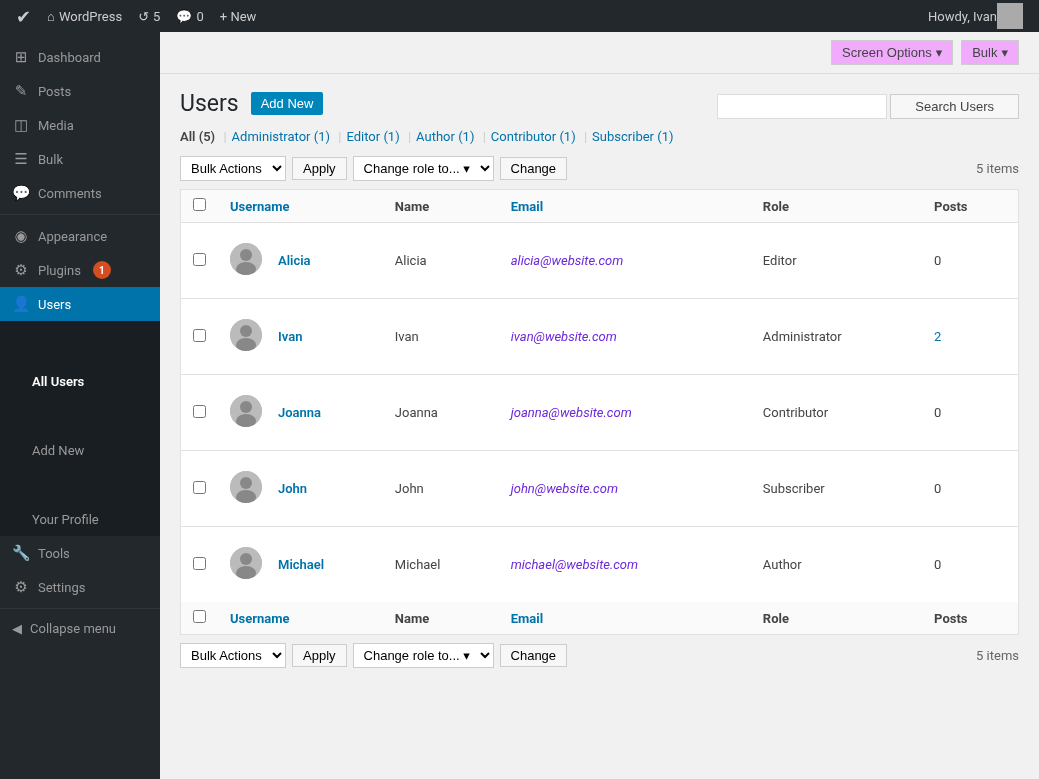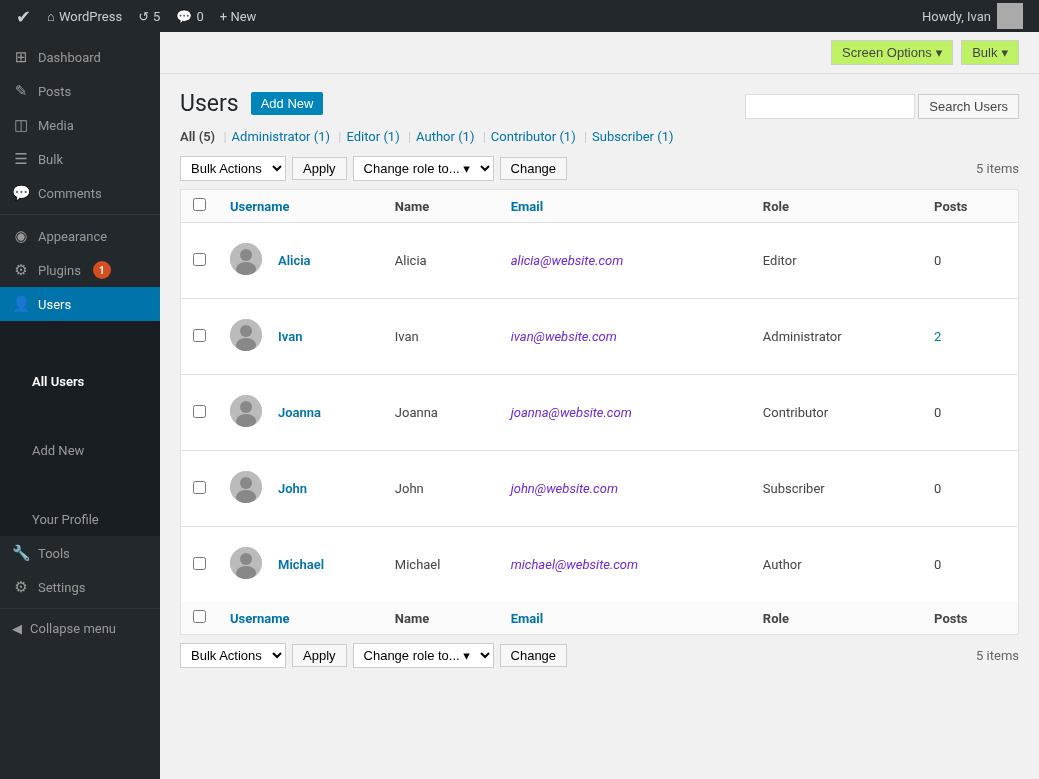--- a/index.html
+++ b/index.html
@@ -17,21 +17,21 @@
       top: 0; left: 0; right: 0;
       z-index: 100;
     }
     .adminbar-item {
       display: flex; align-items: center; gap: 4px;
       padding: 0 8px; height: 32px; color: #ccc;
       cursor: pointer; font-size: 13px;
     }
     .adminbar-logo { color: #ccc; font-size: 18px; padding: 0 8px; }
     .adminbar-right { margin-left: auto; display: flex; align-items: center; }
-    .howdy { color: #ccc; font-size: 13px; padding: 0 8px; display:flex;align-items:center;gap:6px; }
+    .howdy { color: #ccc; font-size: 13px; padding: 0 8px; display:flex;align-items:center;gap:0; }
     .avatar-box { width: 26px; height: 26px; background: #aaa; display:inline-block; }
 
     
     #wpcontent-wrap {
       display: flex;
       margin-top: 32px;
       min-height: calc(100vh - 32px);
     }
 
     
@@ -94,21 +94,21 @@
     
     .content-topbar {
       background: #f1f1f1;
       padding: 8px 20px;
       display: flex;
       justify-content: flex-end;
       gap: 8px;
       border-bottom: 1px solid #ddd;
     }
     .topbar-btn {
-      background: #bef264;
+      background: #f0abfc;
       border: 1px solid #ccc;
       padding: 4px 10px;
       font-size: 13px;
       cursor: pointer;
       color: #444;
       display: flex; align-items: center; gap: 4px; justify-content: center;
     }
 
     
     .wrap { padding: 16px 20px; }
@@ -139,21 +139,21 @@
     .search-input {
       border: 1px solid #ddd;
       padding: 4px 8px;
       font-size: 13px;
       width: 170px;
       background: #fff;
     }
     .search-btn {
       background: #f7f7f7;
       border: 1px solid #ccc;
-      padding: 4px 10px;
+      padding: 4px 24px;
       font-size: 13px;
       cursor: pointer;
       color: #444;
     }
 
     
     .tablenav {
       display: flex; align-items: center; gap: 6px;
       margin-bottom: 8px;
     }

